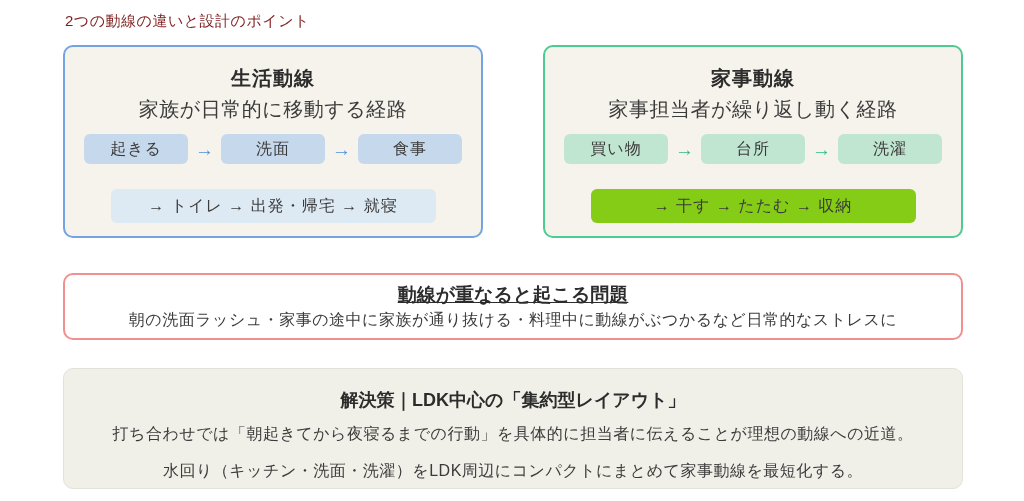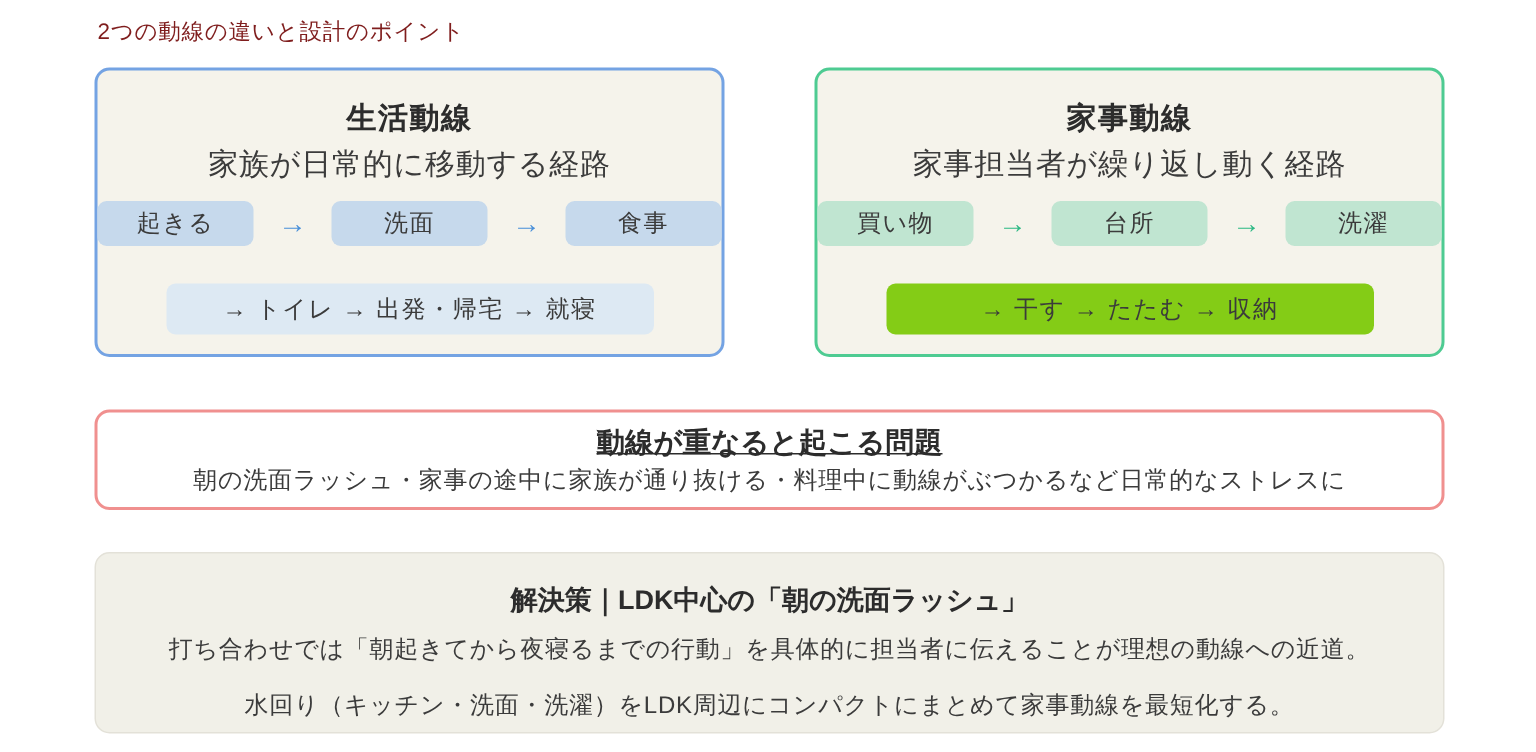--- a/index.html
+++ b/index.html
@@ -54,21 +54,21 @@
     letter-spacing: 1px;
   }
   .card .sub {
     margin: 4px 0 0 0;
     font-size: 20px;
     color: #3b3b3b;
     letter-spacing: 0.5px;
   }
   .steps {
     display: flex;
-    justify-content: space-between;
+    justify-content: center;
     align-items: center;
     gap: 7px;
     margin-top: 11px;
   }
   .pill {
     display: inline-flex;
     align-items: center;
     justify-content: center;
     width: 104px;
     height: 30px;
@@ -181,19 +181,19 @@
       </section>
 
     </div>
 
     <section class="problem-card">
       <h2>動線が重なると起こる問題</h2>
       <p>朝の洗面ラッシュ・家事の途中に家族が通り抜ける・料理中に動線がぶつかるなど日常的なストレスに</p>
     </section>
 
     <section class="solution-card">
-      <h2>解決策｜LDK中心の「朝の洗面ラッシュ」</h2>
+      <h2>解決策｜LDK中心の「集約型レイアウト」</h2>
       <p>打ち合わせでは「朝起きてから夜寝るまでの行動」を具体的に担当者に伝えることが理想の動線への近道。</p>
       <p>水回り（キッチン・洗面・洗濯）をLDK周辺にコンパクトにまとめて家事動線を最短化する。</p>
     </section>
 
   </div>
 </div>
 
 </body></html>

